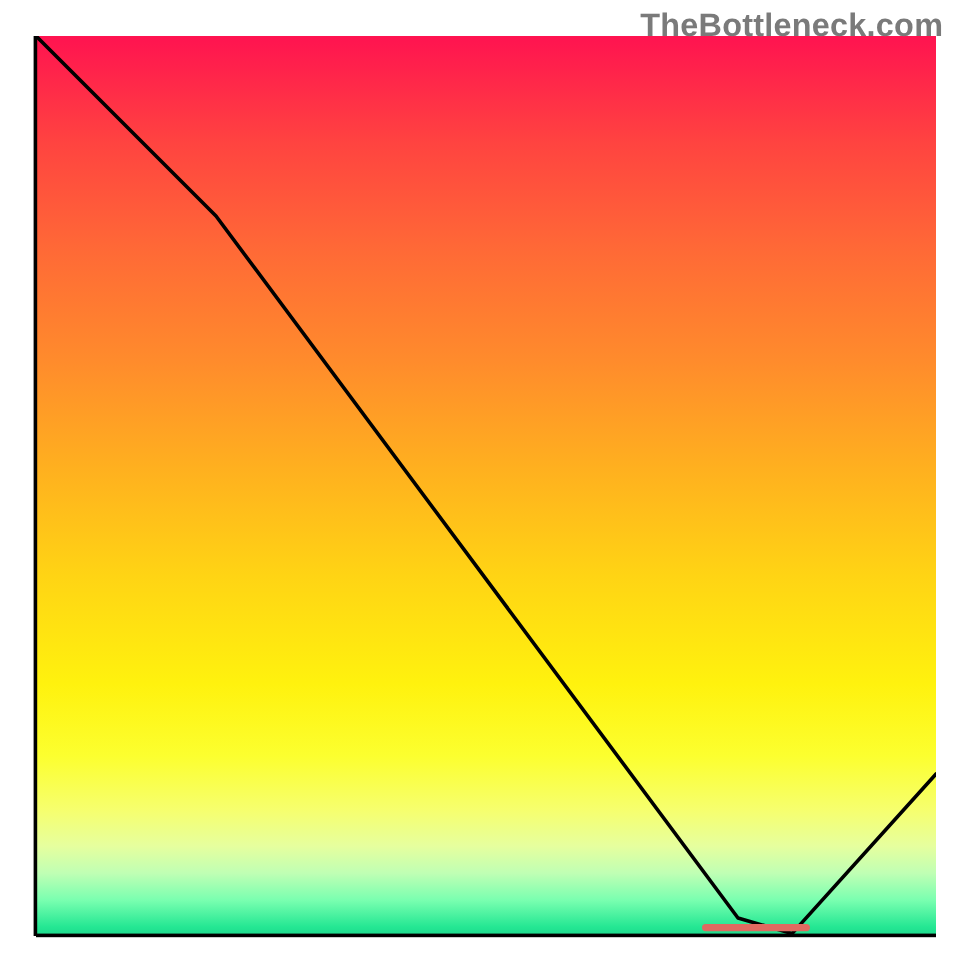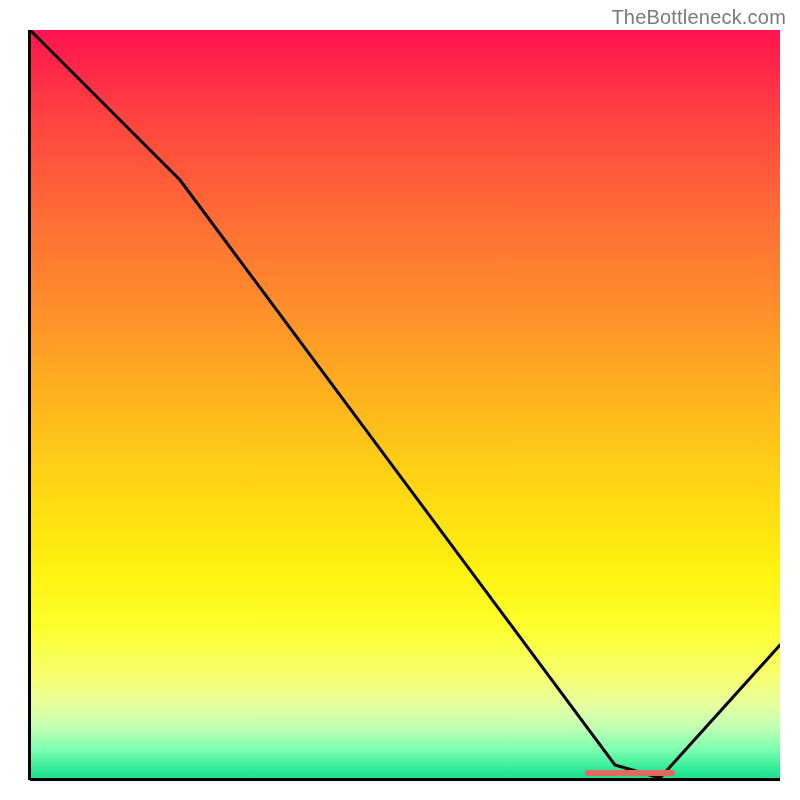--- a/index.html
+++ b/index.html
@@ -13,22 +13,22 @@
   }
   .wrap {
     position: relative;
     width: 800px;
     height: 800px;
   }
   .watermark {
     position: absolute;
     top: 6px;
     right: 14px;
-    font-size: 20px;
-    font-weight: 400;
+    font-size: 27px;
+    font-weight: 700;
     color: #7a7a7a;
     letter-spacing: 0.2px;
     z-index: 10;
     text-align: right;
   }
   .plot {
     position: absolute;
     left: 30px;
     top: 30px;
     width: 750px;

